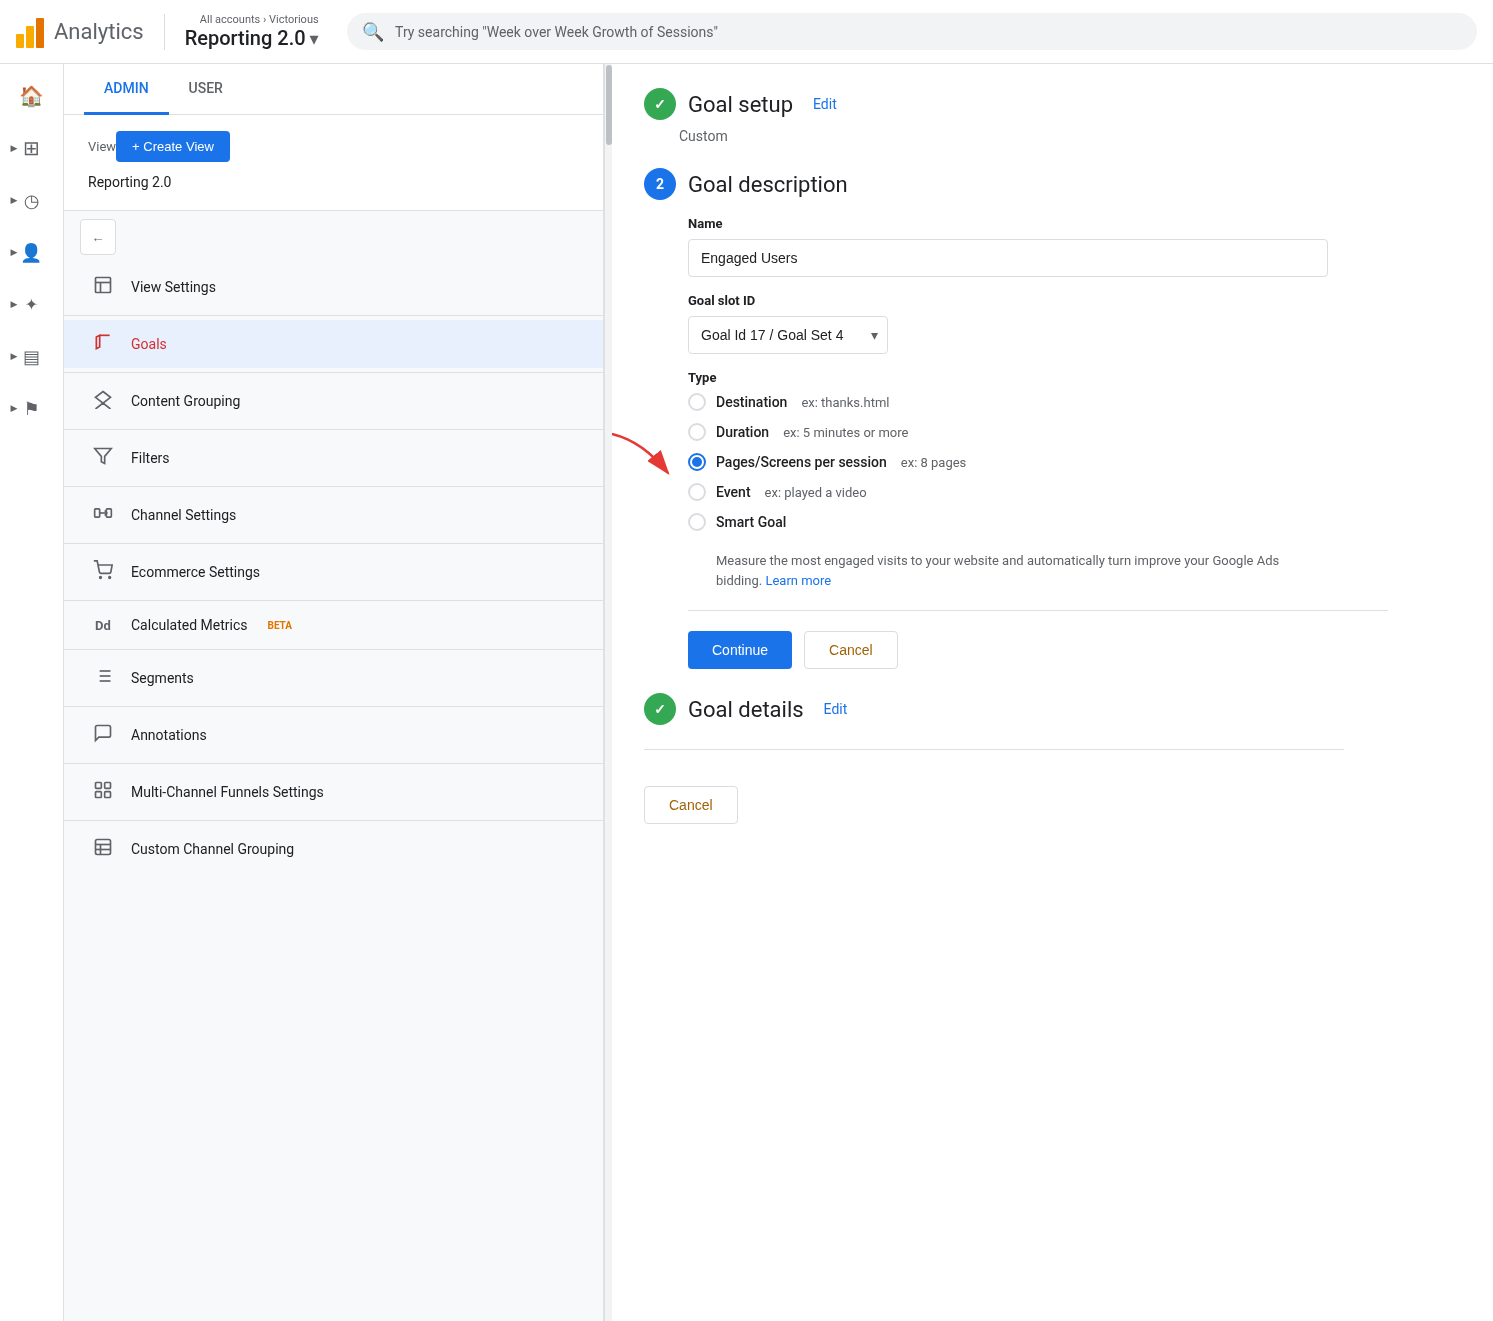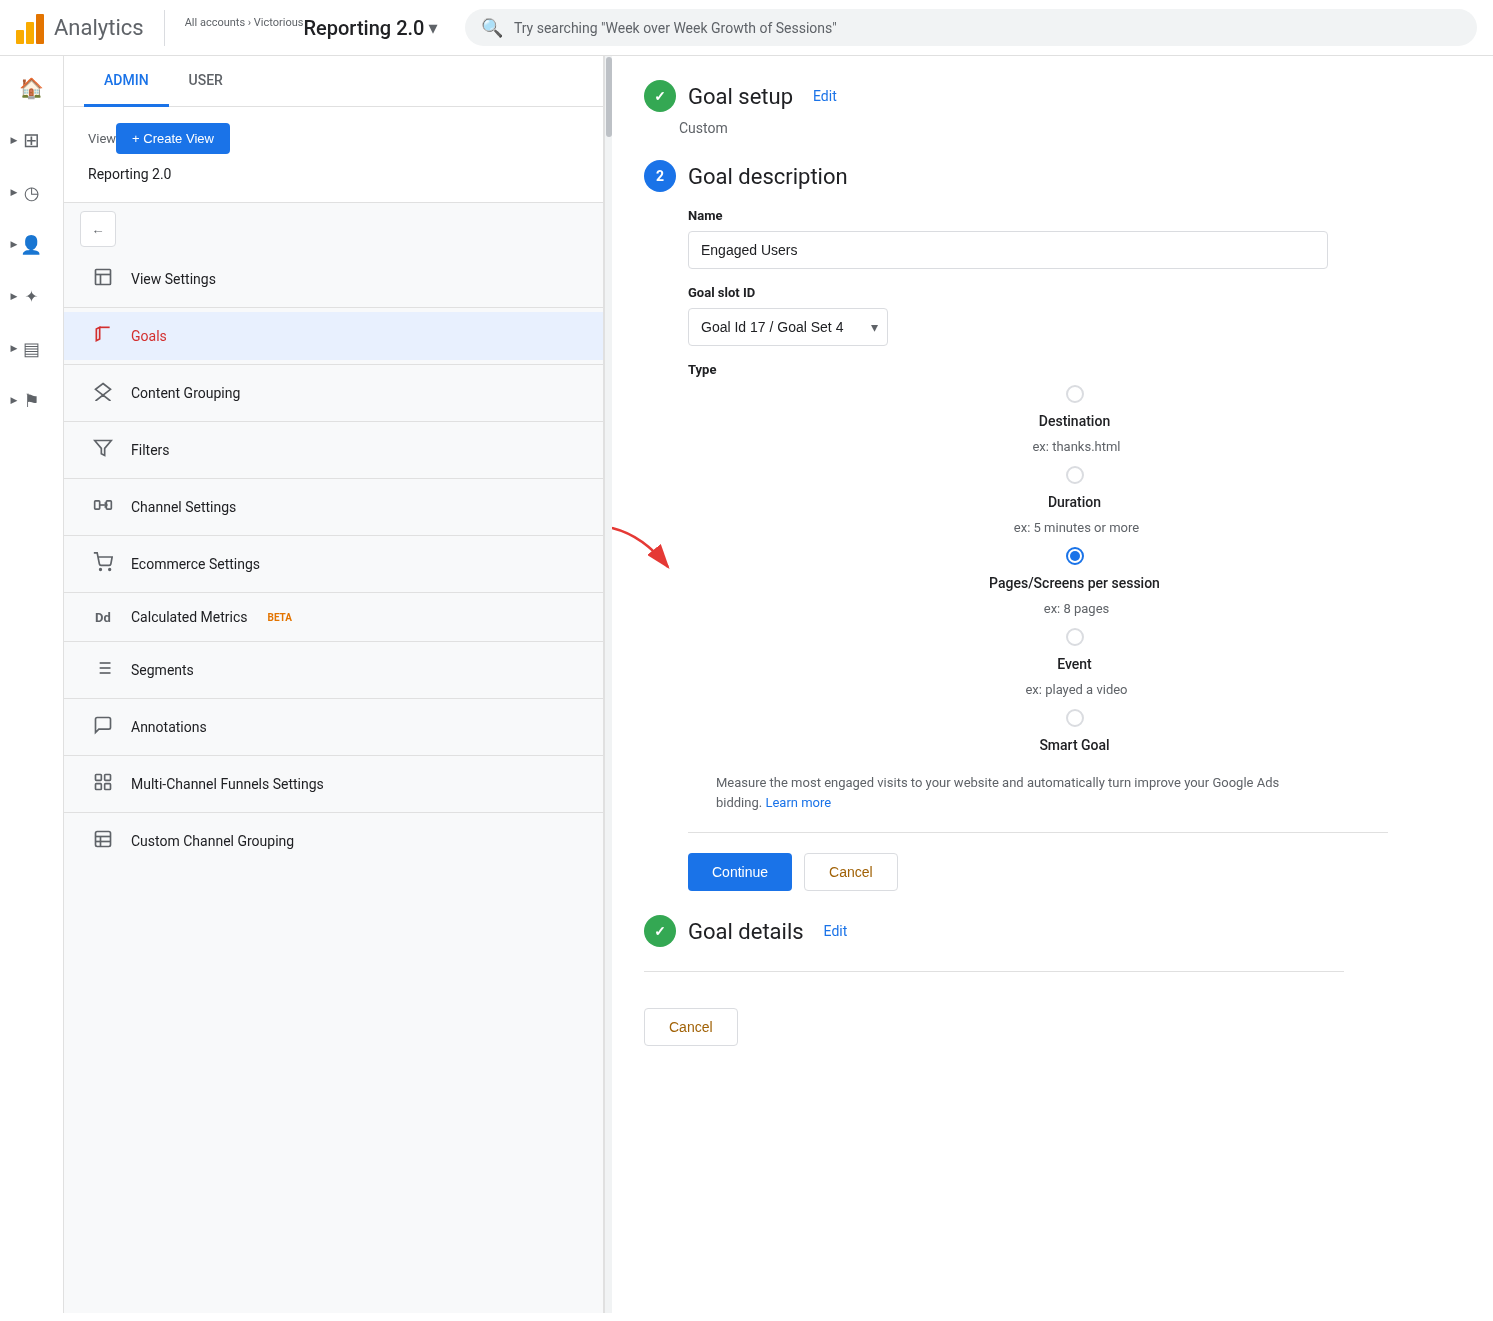--- a/index.html
+++ b/index.html
@@ -2,21 +2,21 @@
 <html><head>
   <meta charset="utf-8">
   <style>
     * { box-sizing: border-box; margin: 0; padding: 0; }
     body { font-family: 'Roboto', Arial, sans-serif; font-size: 14px; color: #202124; background: #fff; }
 
     
     .header {
       display: flex;
       align-items: center;
-      height: 56px;
+      height: 64px;
       background: #fff;
       border-bottom: 1px solid #e0e0e0;
       padding: 0 16px;
       gap: 12px;
     }
     .header-logo {
       display: flex;
       align-items: center;
       gap: 10px;
     }
@@ -39,22 +39,23 @@
       color: #5f6368;
     }
     .header-divider {
       width: 1px;
       height: 36px;
       background: #dadce0;
       margin: 0 8px;
     }
     .header-account {
       display: flex;
-      flex-direction: row;
+      flex-direction: column;
       font-size: 12px;
+      align-items: flex-end;
     }
     .header-account-breadcrumb {
       color: #5f6368;
       font-size: 11px;
     }
     .header-account-title {
       display: flex;
       align-items: center;
       gap: 4px;
       font-size: 20px;
@@ -349,21 +350,20 @@
       pointer-events: none;
     }
 
     .type-section { margin-bottom: 20px; }
     .radio-group { display: flex; flex-direction: column; gap: 12px; margin-top: 8px; }
     .radio-item {
       display: flex;
       align-items: center;
       gap: 10px;
       cursor: pointer;
-      flex-direction: column;
     }
     .radio-circle {
       width: 18px;
       height: 18px;
       border-radius: 50%;
       border: 2px solid #dadce0;
       display: flex;
       align-items: center;
       justify-content: center;
       flex-shrink: 0;

